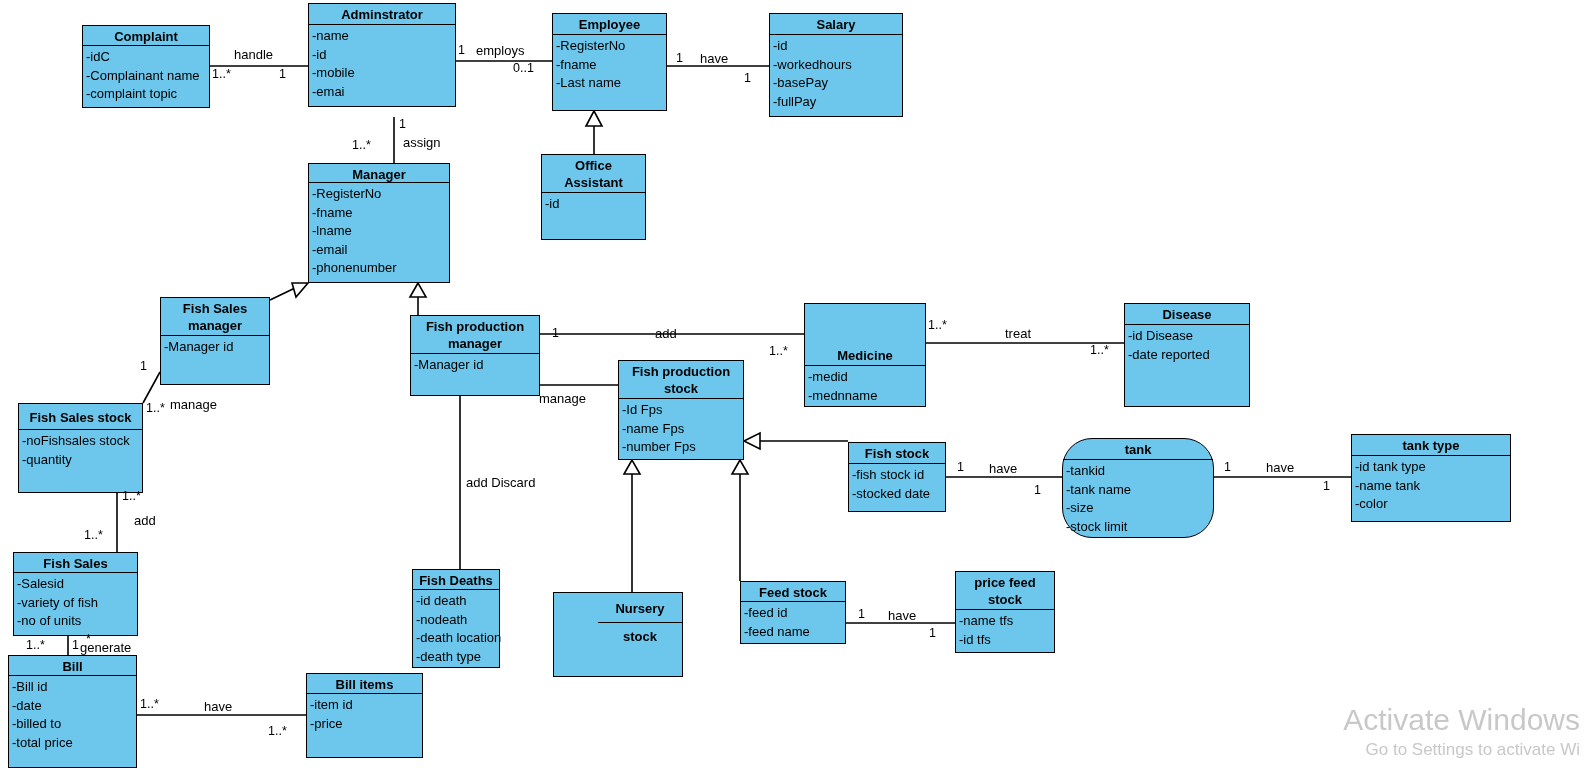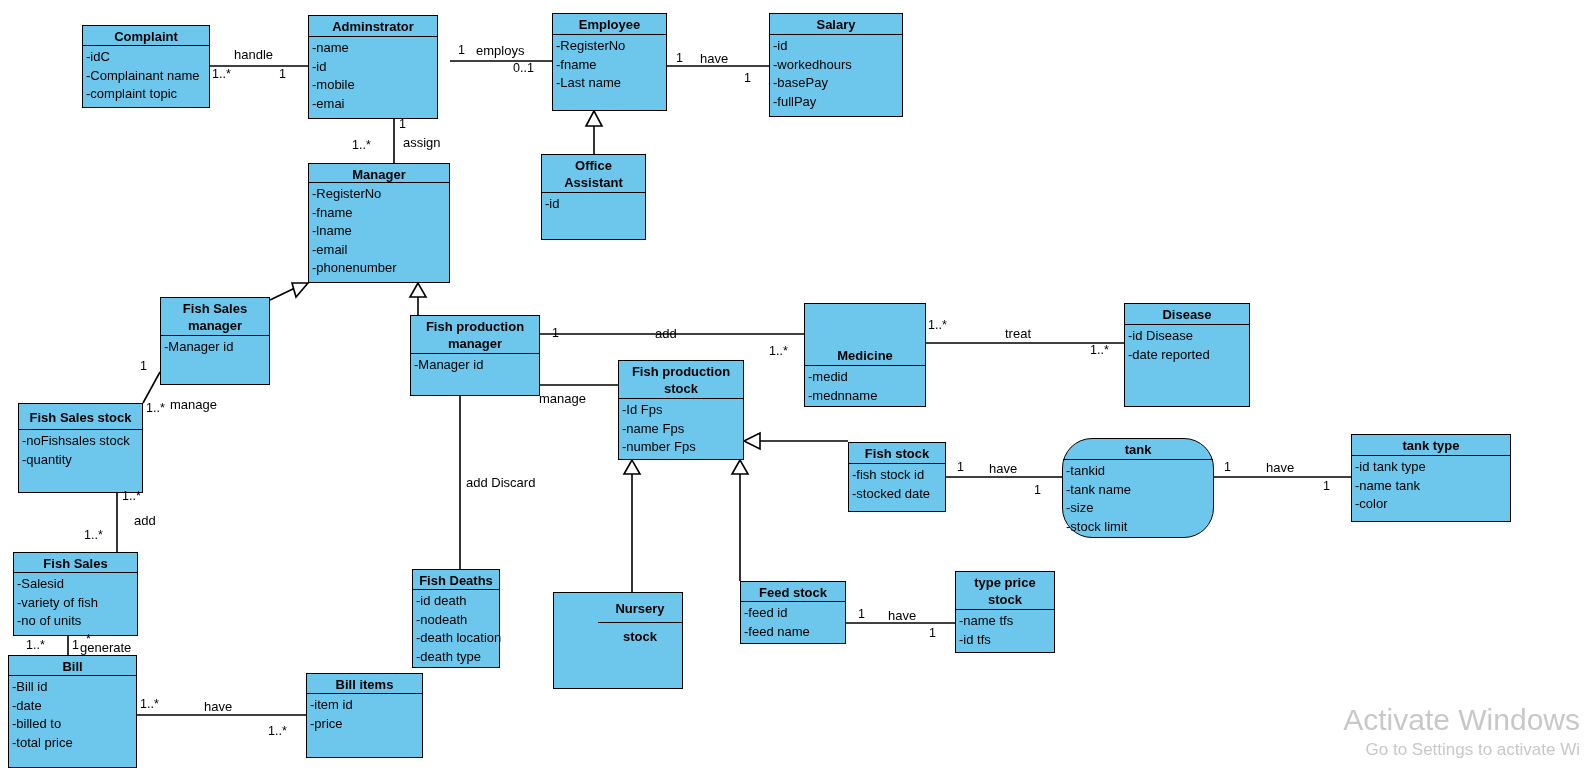--- a/index.html
+++ b/index.html
@@ -160,21 +160,21 @@
 
   <div class="uml-class" style="left:82px; top:25px; width:128px; height:83px;">
     <div class="uml-name" style="height:20px;">Complaint</div>
     <div class="uml-attrs">
       <div>-idC</div>
       <div>-Complainant name</div>
       <div>-complaint topic</div>
     </div>
   </div>
 
-  <div class="uml-class" style="left:308px; top:15px; width:130px; height:104px;">
+  <div class="uml-class" style="left:308px; top:3px; width:148px; height:104px;">
     <div class="uml-name" style="height:21px;">Adminstrator</div>
     <div class="uml-attrs">
       <div>-name</div>
       <div>-id</div>
       <div>-mobile</div>
       <div>-emai</div>
     </div>
   </div>
 
   <div class="uml-class" style="left:552px; top:13px; width:115px; height:98px;">
@@ -295,34 +295,34 @@
   <div class="uml-class" style="left:412px; top:569px; width:88px; height:99px;">
     <div class="uml-name" style="height:20px;">Fish Deaths</div>
     <div class="uml-attrs">
       <div>-id death</div>
       <div>-nodeath</div>
       <div>-death location</div>
       <div>-death type</div>
     </div>
   </div>
 
-  <div class="uml-class" style="left:553px; top:592px; width:130px; height:97px;padding-left:44px;">
+  <div class="uml-class" style="left:553px; top:592px; width:130px; height:85px;padding-left:44px;">
     <div class="uml-name" style="height:30px; line-height:28px;">Nursery stock</div>
   </div>
 
   <div class="uml-class" style="left:740px; top:581px; width:106px; height:63px;">
     <div class="uml-name" style="height:20px;">Feed stock</div>
     <div class="uml-attrs">
       <div>-feed id</div>
       <div>-feed name</div>
     </div>
   </div>
 
   <div class="uml-class" style="left:955px; top:571px; width:100px; height:82px;">
-    <div class="uml-name" style="height:38px;">type price
+    <div class="uml-name" style="height:38px;">price feed
 stock</div>
     <div class="uml-attrs">
       <div>-name tfs</div>
       <div>-id tfs</div>
     </div>
   </div>
 
   <div class="uml-class" style="left:13px; top:552px; width:125px; height:84px;">
     <div class="uml-name" style="height:20px;">Fish Sales</div>
     <div class="uml-attrs">

